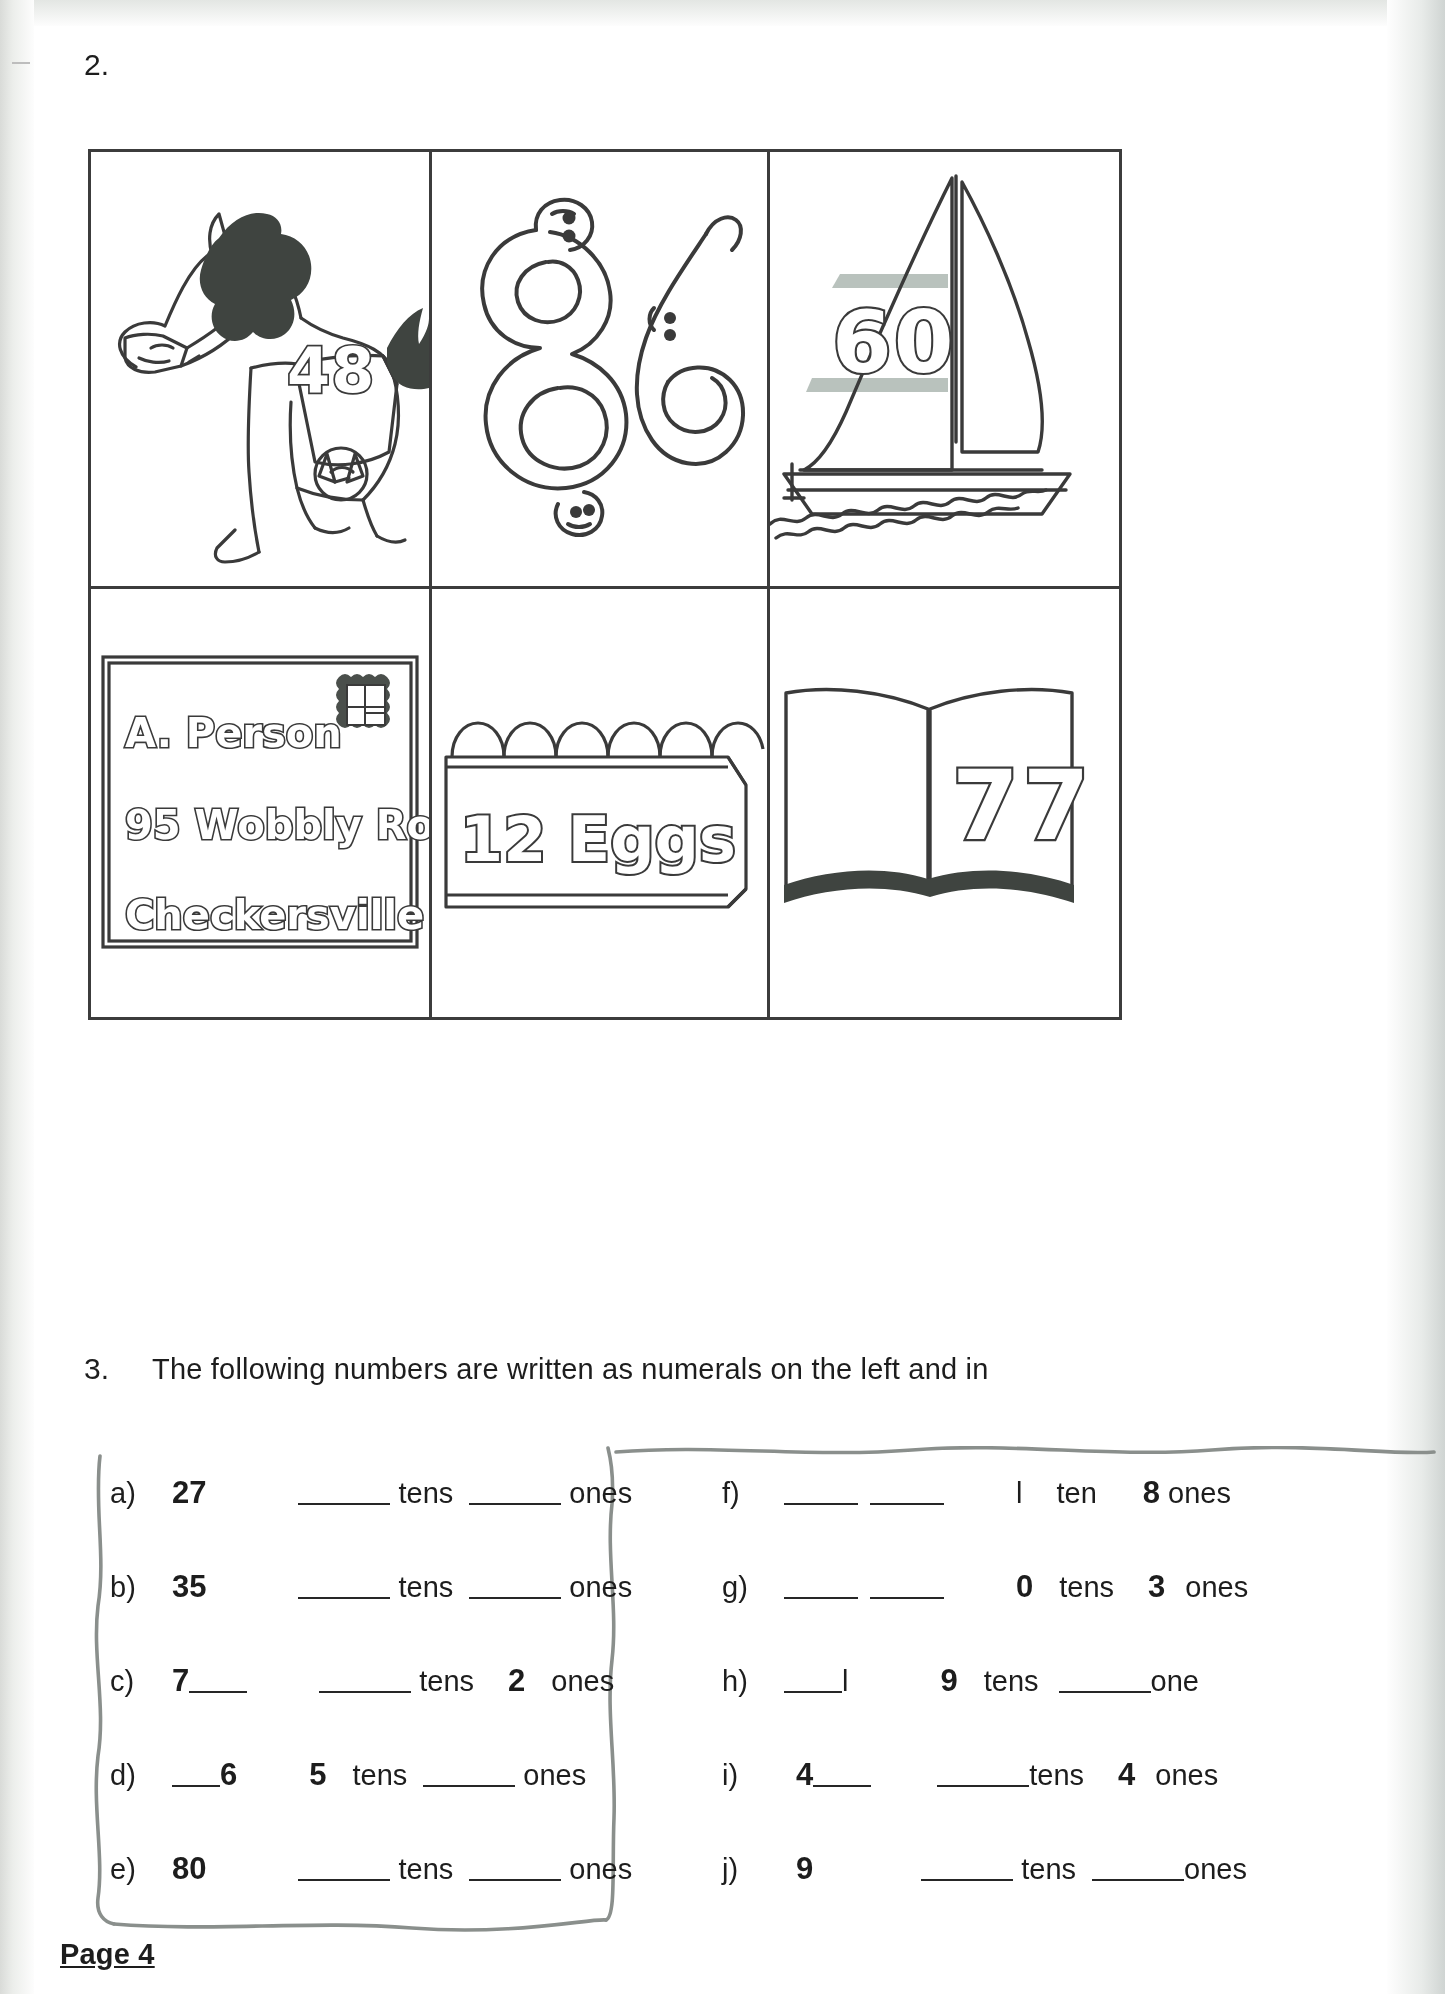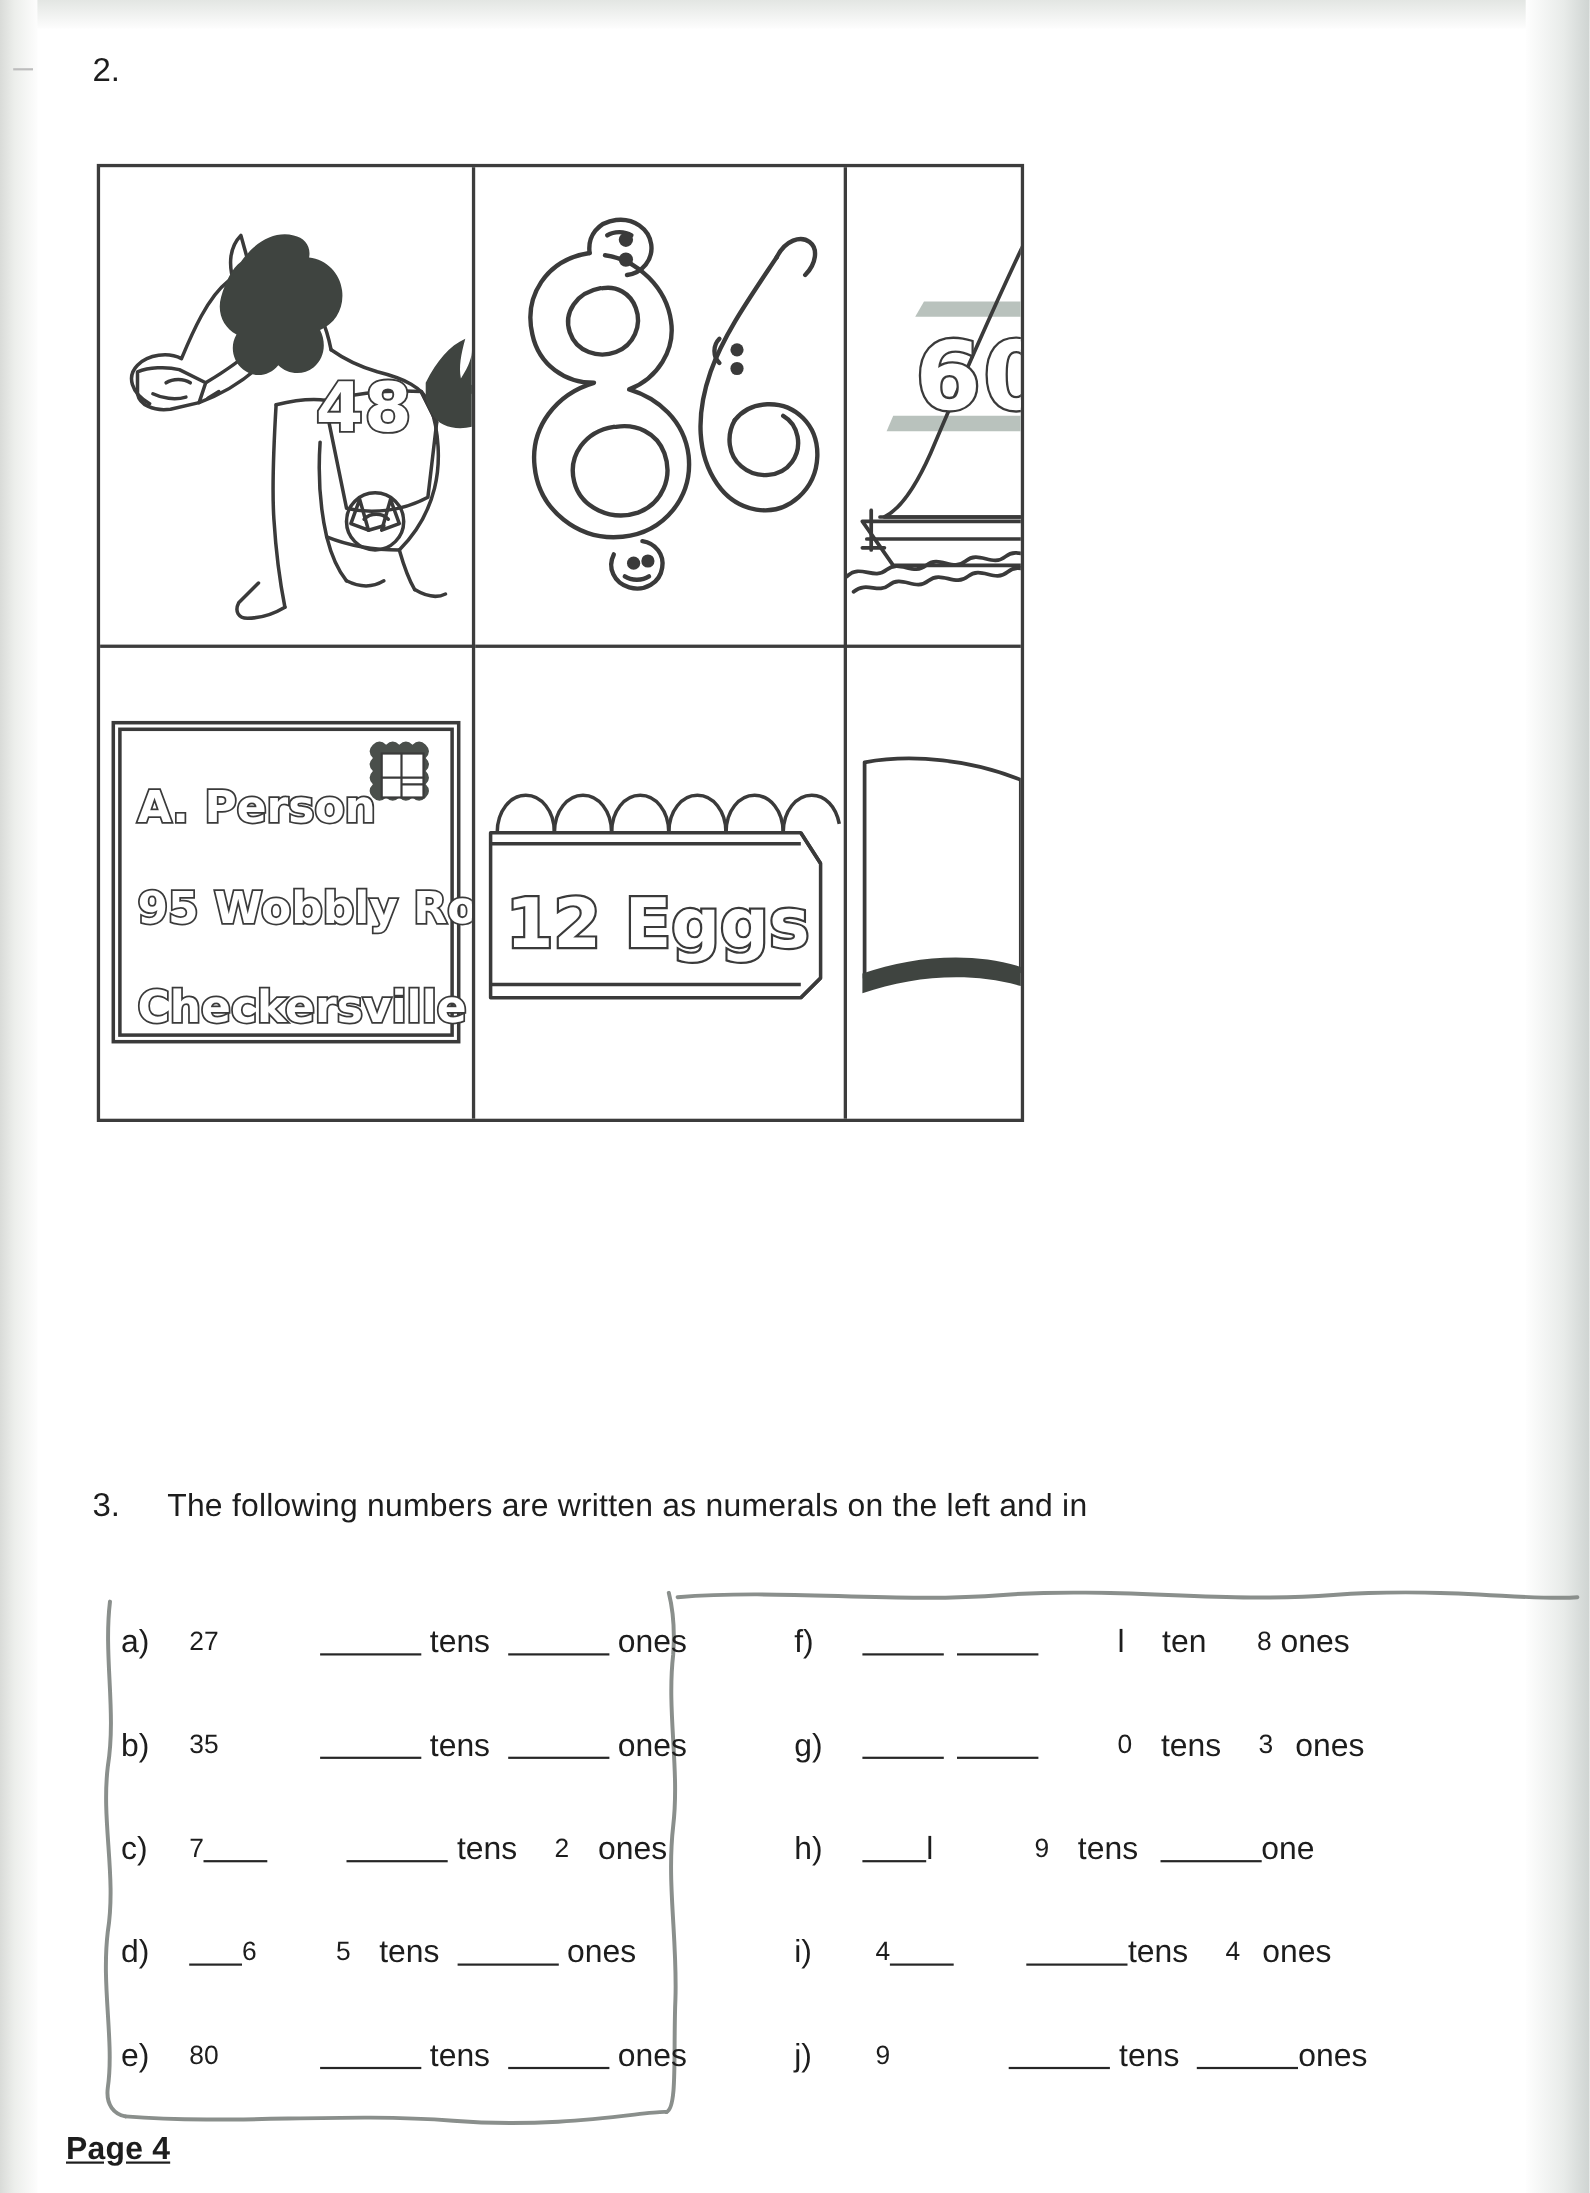--- a/index.html
+++ b/index.html
@@ -37,21 +37,21 @@
   .q-text { font-size:29.5px; line-height:42px; letter-spacing:.2px; }
   .q-text b { font-weight:700; }
   .tick-mark{
     position:absolute; left:12px; top:62px; width:18px; height:2px;
     background:#bdbdbd;
   }
 
   
   .grid{
     position:absolute; left:88px; top:149px;
-    width:843px; height:871px;
+    width:1034px; height:871px;
     border:3px solid #3c3c3c;
     display:grid;
     grid-template-columns:341px 338px 1fr;
     grid-template-rows:437px 1fr;
   }
   .cell{ position:relative; border-right:3px solid #3c3c3c; border-bottom:3px solid #3c3c3c; overflow:hidden;}
   .cell.c3, .cell.c6{ border-right:none; }
   .cell.c4, .cell.c5, .cell.c6{ border-bottom:none; }
   .cell svg{ display:block; }
 
@@ -67,21 +67,21 @@
   .ex-wrap{ position:absolute; left:92px; top:1446px; width:1350px; height:510px; }
   .col{ position:absolute; top:0; }
   .col.left{ left:18px; width:600px; }
   .col.right{ left:630px; width:720px; }
 
   .ex-row{
     height:94px; display:flex; align-items:center;
     font-size:29px; line-height:34px; white-space:nowrap;
   }
   .lab{ width:62px; flex:0 0 62px; font-size:29px; }
-  .numeral{ font-weight:400; font-size:24px; }
+  .numeral{ font-weight:700; font-size:31px; }
   .plain{ font-weight:400; font-size:29px; }
   .word{ font-weight:400; font-size:29px; }
 
   .blank{
     display:inline-block;
     border-bottom:2.5px solid #262626;
     height:24px; vertical-align:-6px;
   }
   .b-lg{ width:92px; }
   .b-md{ width:74px; }

